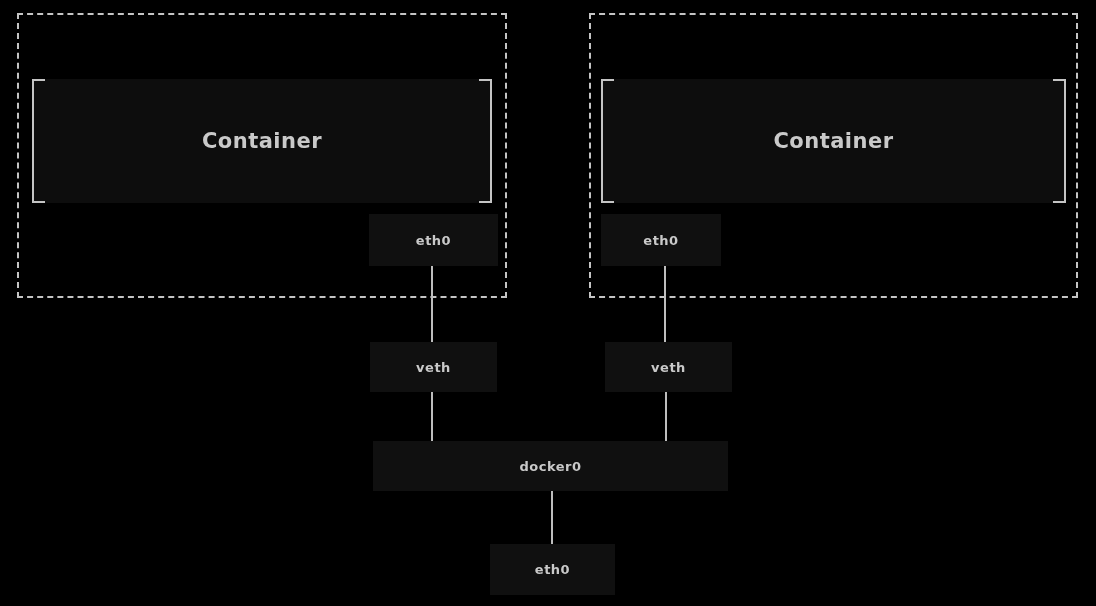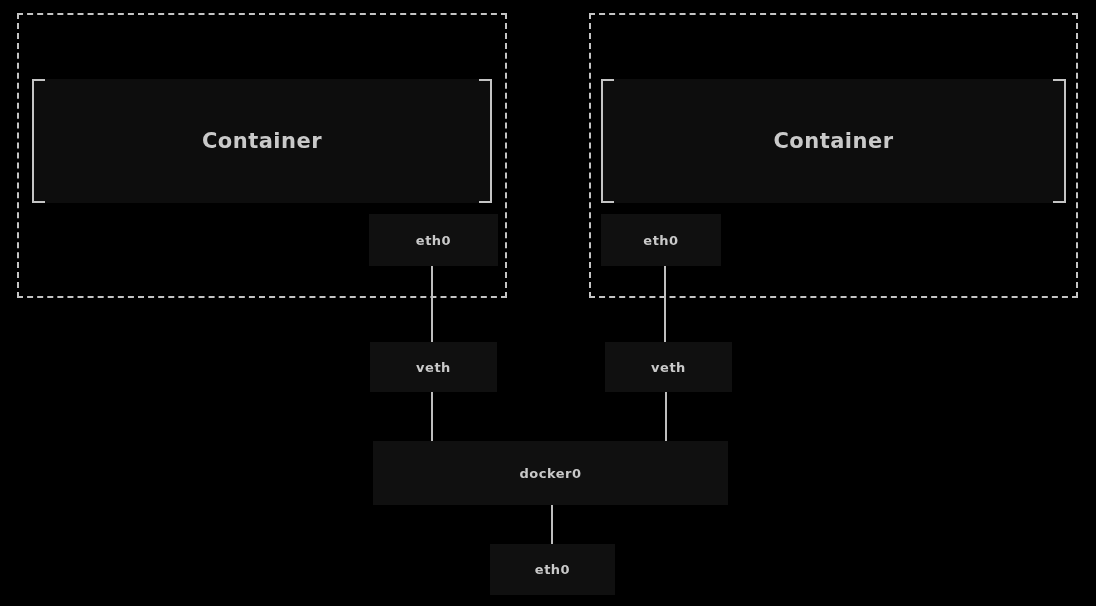--- a/index.html
+++ b/index.html
@@ -44,21 +44,21 @@
   }
   .container-node{background:var(--fill-container);}
   .container-node .label{font-size:21px;}
 
   #container-left{left:32px;top:79px;width:460px;height:124px;}
   #container-right{left:601px;top:79px;width:465px;height:124px;}
   #eth0-left{left:369px;top:214px;width:129px;height:52px;}
   #eth0-right{left:601px;top:214px;width:120px;height:52px;}
   #veth-left{left:370px;top:342px;width:127px;height:50px;}
   #veth-right{left:605px;top:342px;width:127px;height:50px;}
-  #docker0{left:373px;top:441px;width:355px;height:64px;}
+  #docker0{left:373px;top:441px;width:355px;height:50px;}
   #eth0-host{left:490px;top:544px;width:125px;height:51px;}
 
   .bracket{
     position:absolute;top:0;bottom:0;width:13px;
     box-sizing:border-box;
     pointer-events:none;
   }
   .bracket.l{
     left:0;
     border-left:2px solid var(--bracket);

